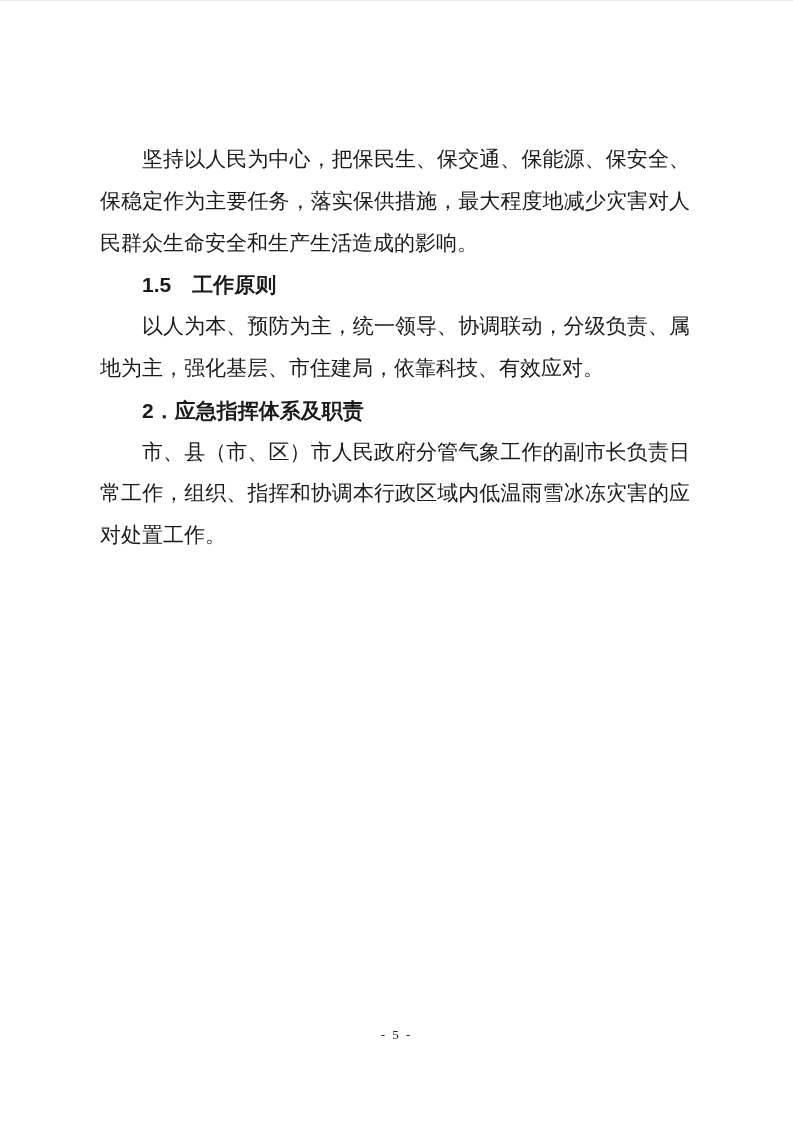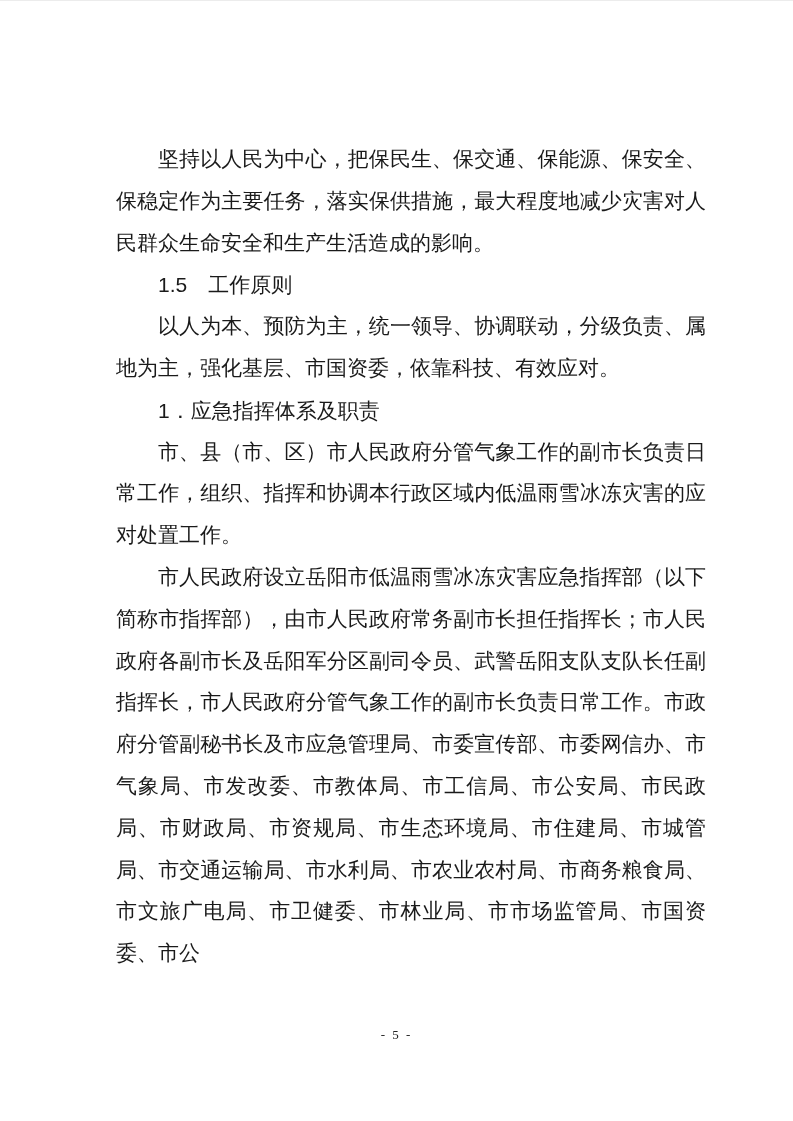--- a/index.html
+++ b/index.html
@@ -13,39 +13,39 @@
     height: 1121px;
     background: #ffffff;
     overflow: hidden;
     border-top: 1px solid #ececec;
     box-sizing: border-box;
     color: #1a1a1a;
     font-family: "Liberation Serif", "DejaVu Serif", serif;
   }
   .content {
     position: absolute;
-    left: 116px;
+    left: 100px;
     top: 138px;
     width: 590px;
   }
   .content p {
     margin: 0;
     padding: 0;
     font-size: 21px;
     line-height: 41.8px;
     text-indent: 2em;
     text-align: justify;
     text-justify: inter-character;
     text-align-last: left;
     letter-spacing: 0;
     color: #1a1a1a;
   }
   .content p.heading {
     font-family: "Liberation Sans", "DejaVu Sans", sans-serif;
-    font-weight: 400;
+    font-weight: 700;
   }
   .footer {
     position: absolute;
     left: 0;
     top: 1024px;
     width: 100%;
     text-align: center;
   }
   .footer .page-number {
     font-family: "Liberation Serif", "DejaVu Serif", serif;
@@ -54,21 +54,20 @@
     color: #222222;
   }
 </style>
 </head>
 <body>
 
 <div class="page">
   <div class="content" id="document-body">
       <p class="body-text">坚持以人民为中心，把保民生、保交通、保能源、保安全、保稳定作为主要任务，落实保供措施，最大程度地减少灾害对人民群众生命安全和生产生活造成的影响。</p>
       <p class="heading">1.5　工作原则</p>
-      <p class="body-text">以人为本、预防为主，统一领导、协调联动，分级负责、属地为主，强化基层、市国资委，依靠科技、有效应对。</p>
-      <p class="heading">1．应急指挥体系及职责</p>
+      <p class="body-text">以人为本、预防为主，统一领导、协调联动，分级负责、属地为主，强化基层、市住建局，依靠科技、有效应对。</p>
+      <p class="heading">2．应急指挥体系及职责</p>
       <p class="body-text">市、县（市、区）市人民政府分管气象工作的副市长负责日常工作，组织、指挥和协调本行政区域内低温雨雪冰冻灾害的应对处置工作。</p>
-      <p class="body-text">市人民政府设立岳阳市低温雨雪冰冻灾害应急指挥部（以下简称市指挥部），由市人民政府常务副市长担任指挥长；市人民政府各副市长及岳阳军分区副司令员、武警岳阳支队支队长任副指挥长，市人民政府分管气象工作的副市长负责日常工作。市政府分管副秘书长及市应急管理局、市委宣传部、市委网信办、市气象局、市发改委、市教体局、市工信局、市公安局、市民政局、市财政局、市资规局、市生态环境局、市住建局、市城管局、市交通运输局、市水利局、市农业农村局、市商务粮食局、市文旅广电局、市卫健委、市林业局、市市场监管局、市国资委、市公</p>
     </div>
   <div class="footer">
     <span class="page-number">- 5 -</span>
   </div>
 </div>
 
 </body></html>

